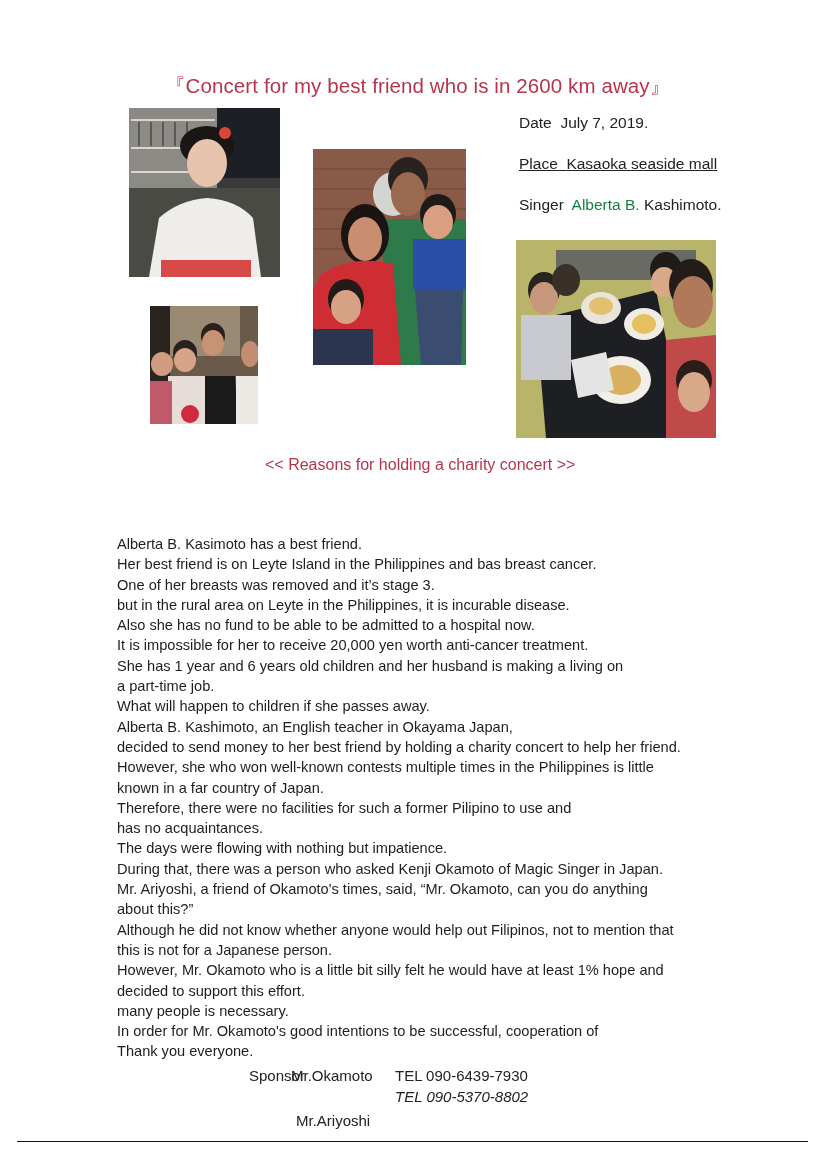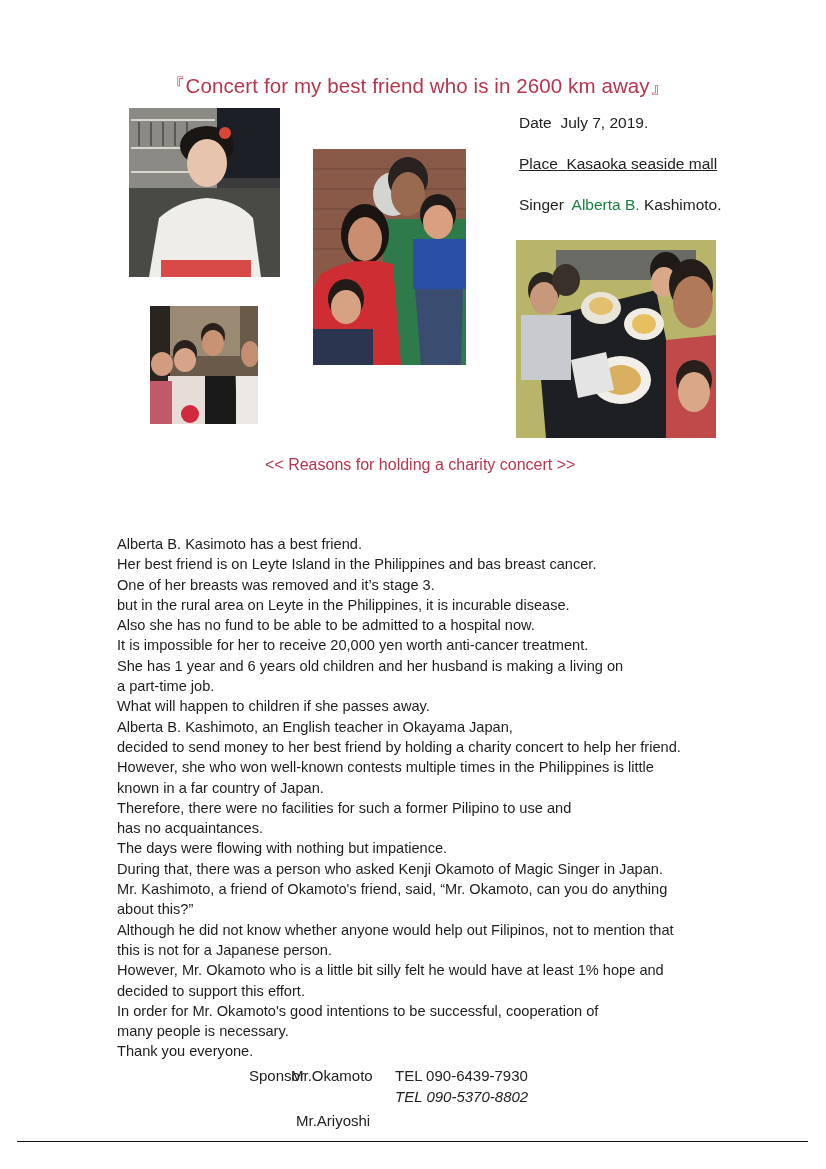--- a/index.html
+++ b/index.html
@@ -145,28 +145,28 @@
   <div>a part-time job.</div>
   <div>What will happen to children if she passes away.</div>
   <div>Alberta B. Kashimoto, an English teacher in Okayama Japan,</div>
   <div>decided to send money to her best friend by holding a charity concert to help her friend.</div>
   <div>However, she who won well-known contests multiple times in the Philippines is little</div>
   <div>known in a far country of Japan.</div>
   <div>Therefore, there were no facilities for such a former Pilipino to use and</div>
   <div>has no acquaintances.</div>
   <div>The days were flowing with nothing but impatience.</div>
   <div>During that, there was a person who asked Kenji Okamoto of Magic Singer in Japan.</div>
-  <div>Mr. Kashimoto, a friend of Okamoto's friend, said, “Mr. Okamoto, can you do anything</div>
+  <div>Mr. Ariyoshi, a friend of Okamoto's times, said, “Mr. Okamoto, can you do anything</div>
   <div>about this?”</div>
   <div>Although he did not know whether anyone would help out Filipinos, not to mention that</div>
   <div>this is not for a Japanese person.</div>
   <div>However, Mr. Okamoto who is a little bit silly felt he would have at least 1% hope and</div>
   <div>decided to support this effort.</div>
+  <div>many people is necessary.</div>
   <div>In order for Mr. Okamoto's good intentions to be successful, cooperation of</div>
-  <div>many people is necessary.</div>
   <div>Thank you everyone.</div>
 </div>
 
 <div class="sponsor" style="left:217px;margin-left:32px;">Sponsor</div>
 <div class="sponsor" style="left:291px;">Mr.Okamoto</div>
 <div class="sponsor" style="left:395px;">TEL 090-6439-7930</div>
 <div class="sponsor" style="left:296px; top:1088px;margin-top:24px;">Mr.Ariyoshi</div>
 <div class="sponsor" style="left:395px; top:1088px;font-style:italic;">TEL 090-5370-8802</div>
 
 <div class="rule"></div>

